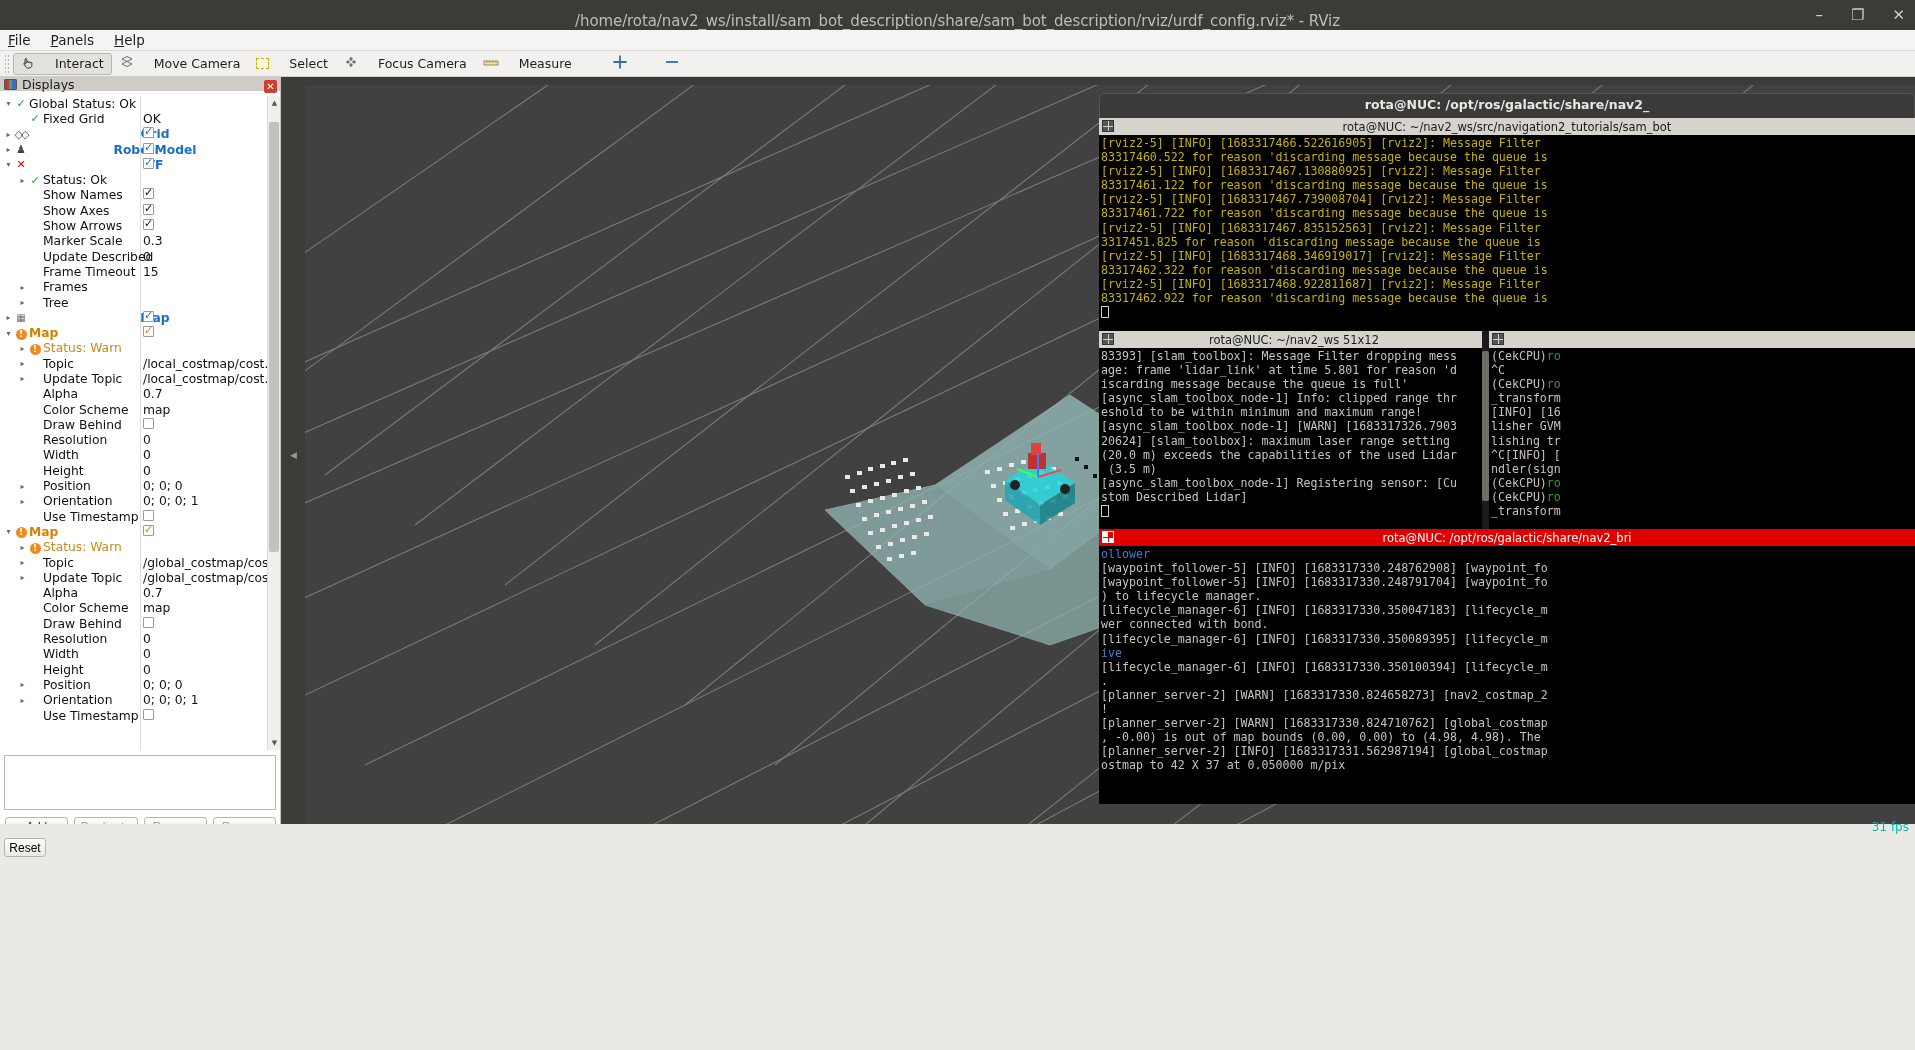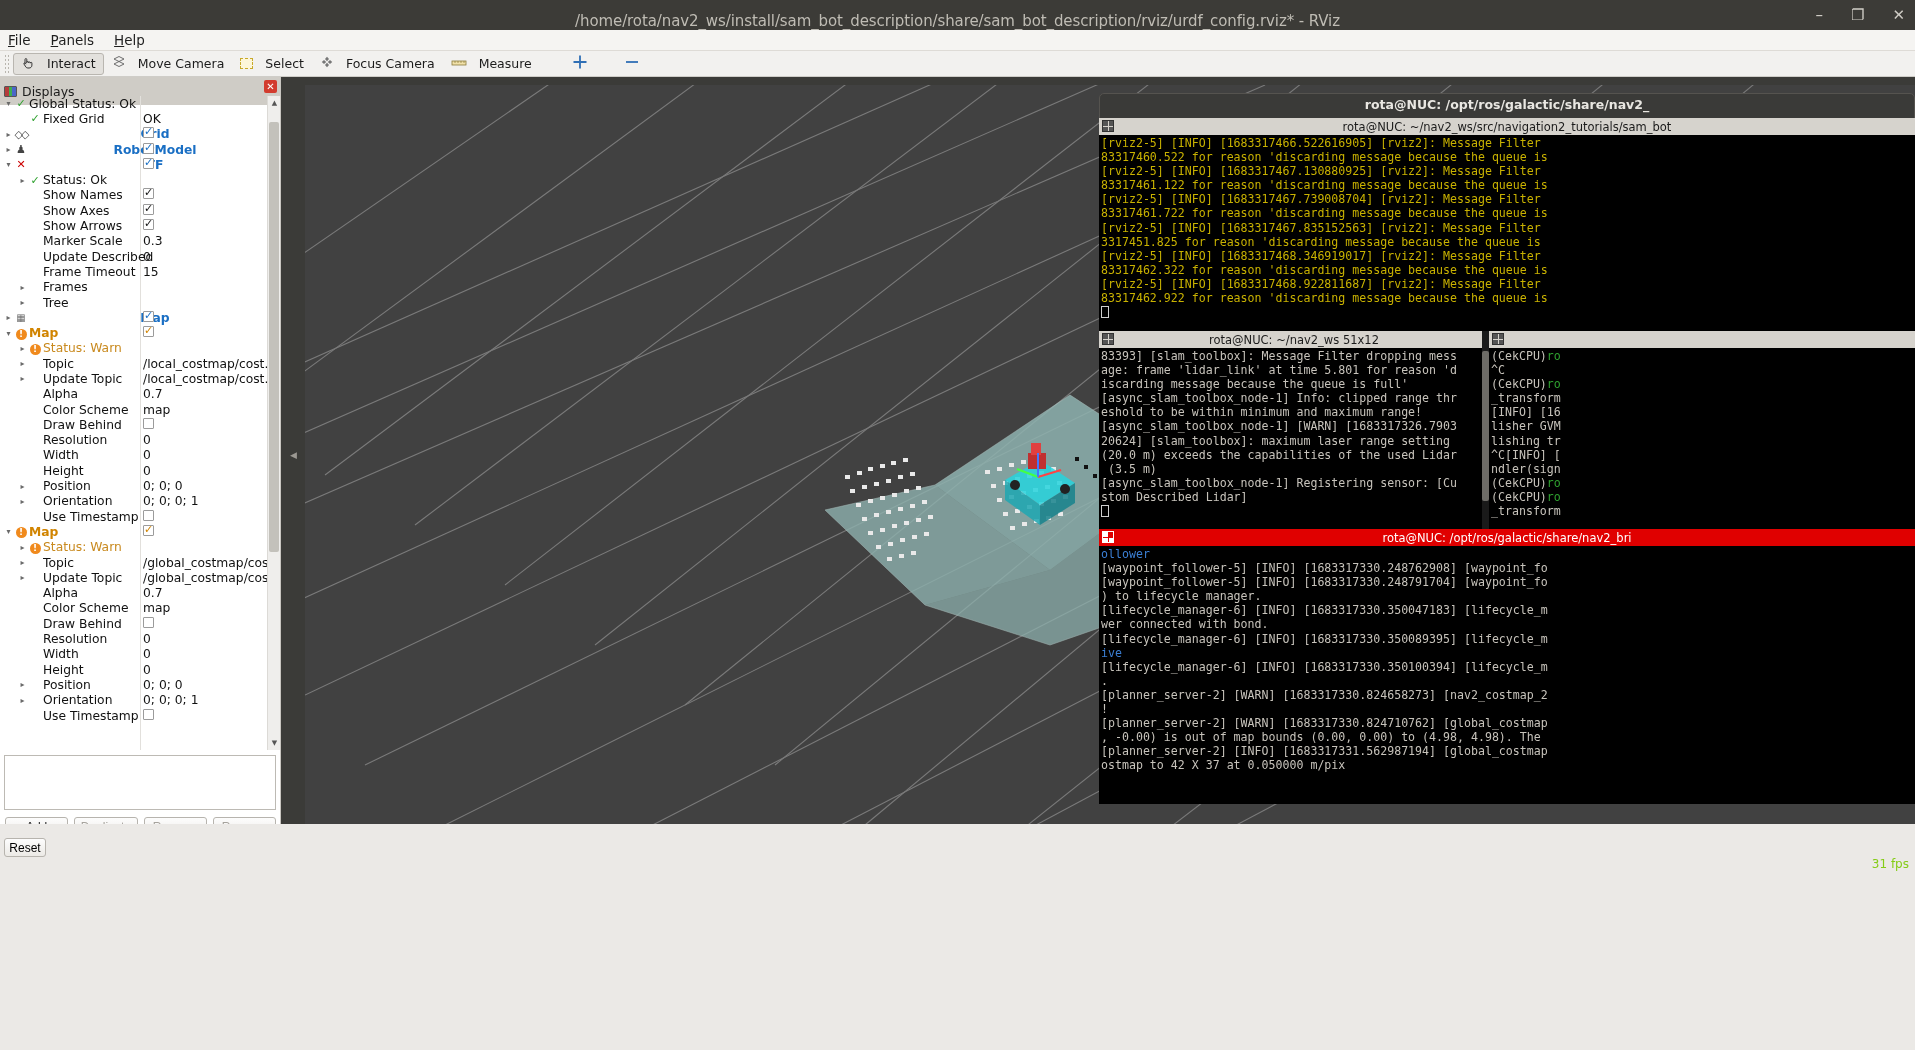--- a/index.html
+++ b/index.html
@@ -39,37 +39,37 @@
   .toolbar {
     position: absolute; left: 0; top: 51px; width: 1915px; height: 26px;
     background: #f2f1ef; border-bottom: 1px solid #cfcdc8;
     display: flex; align-items: center; padding-left: 4px;
     font-size: 12.5px; color: #1c1c1c;
   }
   .tgrip { width:7px; height:20px; margin-right:2px;
     background-image: radial-gradient(#b8b5ae 1px, transparent 1px);
     background-size: 3px 4px; }
   .tbtn {
-    display: flex; align-items: center; gap: 12px;
+    display: flex; align-items: center; gap: 20px;
     padding: 2px 7px; height: 22px; border: 1px solid transparent;
     border-radius: 3px; white-space: nowrap;
   }
   .tbtn.active { background: #e3e1dd; border-color: #b9b6b0; }
 
   
   .ico { display:inline-block; }
   .ico-select-sq { width:13px;height:11px;border:1.5px dashed #c8a92a;background:#fdf6d9; }
 
   
   .displays {
     position: absolute; left: 0; top: 77px; width: 281px; height: 747px;
     background: #ffffff; border-right: 1px solid #c8c5c0;
   }
   .disp-header {
-    height: 28px; background: #cfccc6; display: flex; align-items: center;
+    height: 14px; background: #cfccc6; display: flex; align-items: center;
     padding: 0 4px; font-size: 12.5px; color: #1b1b1b; position: relative;
   }
   .disp-header .mon {
     width: 13px; height: 11px; margin-right: 5px; border: 1px solid #555;
     background: linear-gradient(90deg,#b43c3c 0 33%,#3fae52 33% 66%,#4a66c8 66% 100%);
     border-radius: 1px;
   }
   .disp-close {
     position: absolute; right: 3px; top: 3px; width: 13px; height: 13px;
     background: #d23b2e; border-radius: 2px; color: #fff; font-size: 10px;
@@ -144,21 +144,21 @@
   .bottombar {
     position: absolute; left: 0; top: 824px; width: 1915px; height: 226px;
     background: #ebe9e6;
   }
   .resetbtn {
     position: absolute; left: 4px; top: 838px; width: 42px; height: 19px;
     font-size: 12px; border: 1px solid #b7b4ae;
     background: linear-gradient(#fdfdfd,#eceae6); border-radius: 3px;
   }
   .fps {
-    position: absolute; right: 6px; top: 857px; font-size: 12px; color: #84cc16; margin-left: 44px;
+    position: absolute; right: 6px; top: 820px; font-size: 12px; color: #14b8a6; margin-left: 44px;
   }
 
   
   .view3d {
     position: absolute; left: 305px; top: 85px; width: 1610px; height: 741px;
     background: #414141; overflow: hidden;
   }
   .grid-wrap { position: absolute; left: 0; top: 0; width: 1610px; height: 741px; }
   .handle {
     position: absolute; left: 289px; top: 440px; width: 9px; height: 30px;

